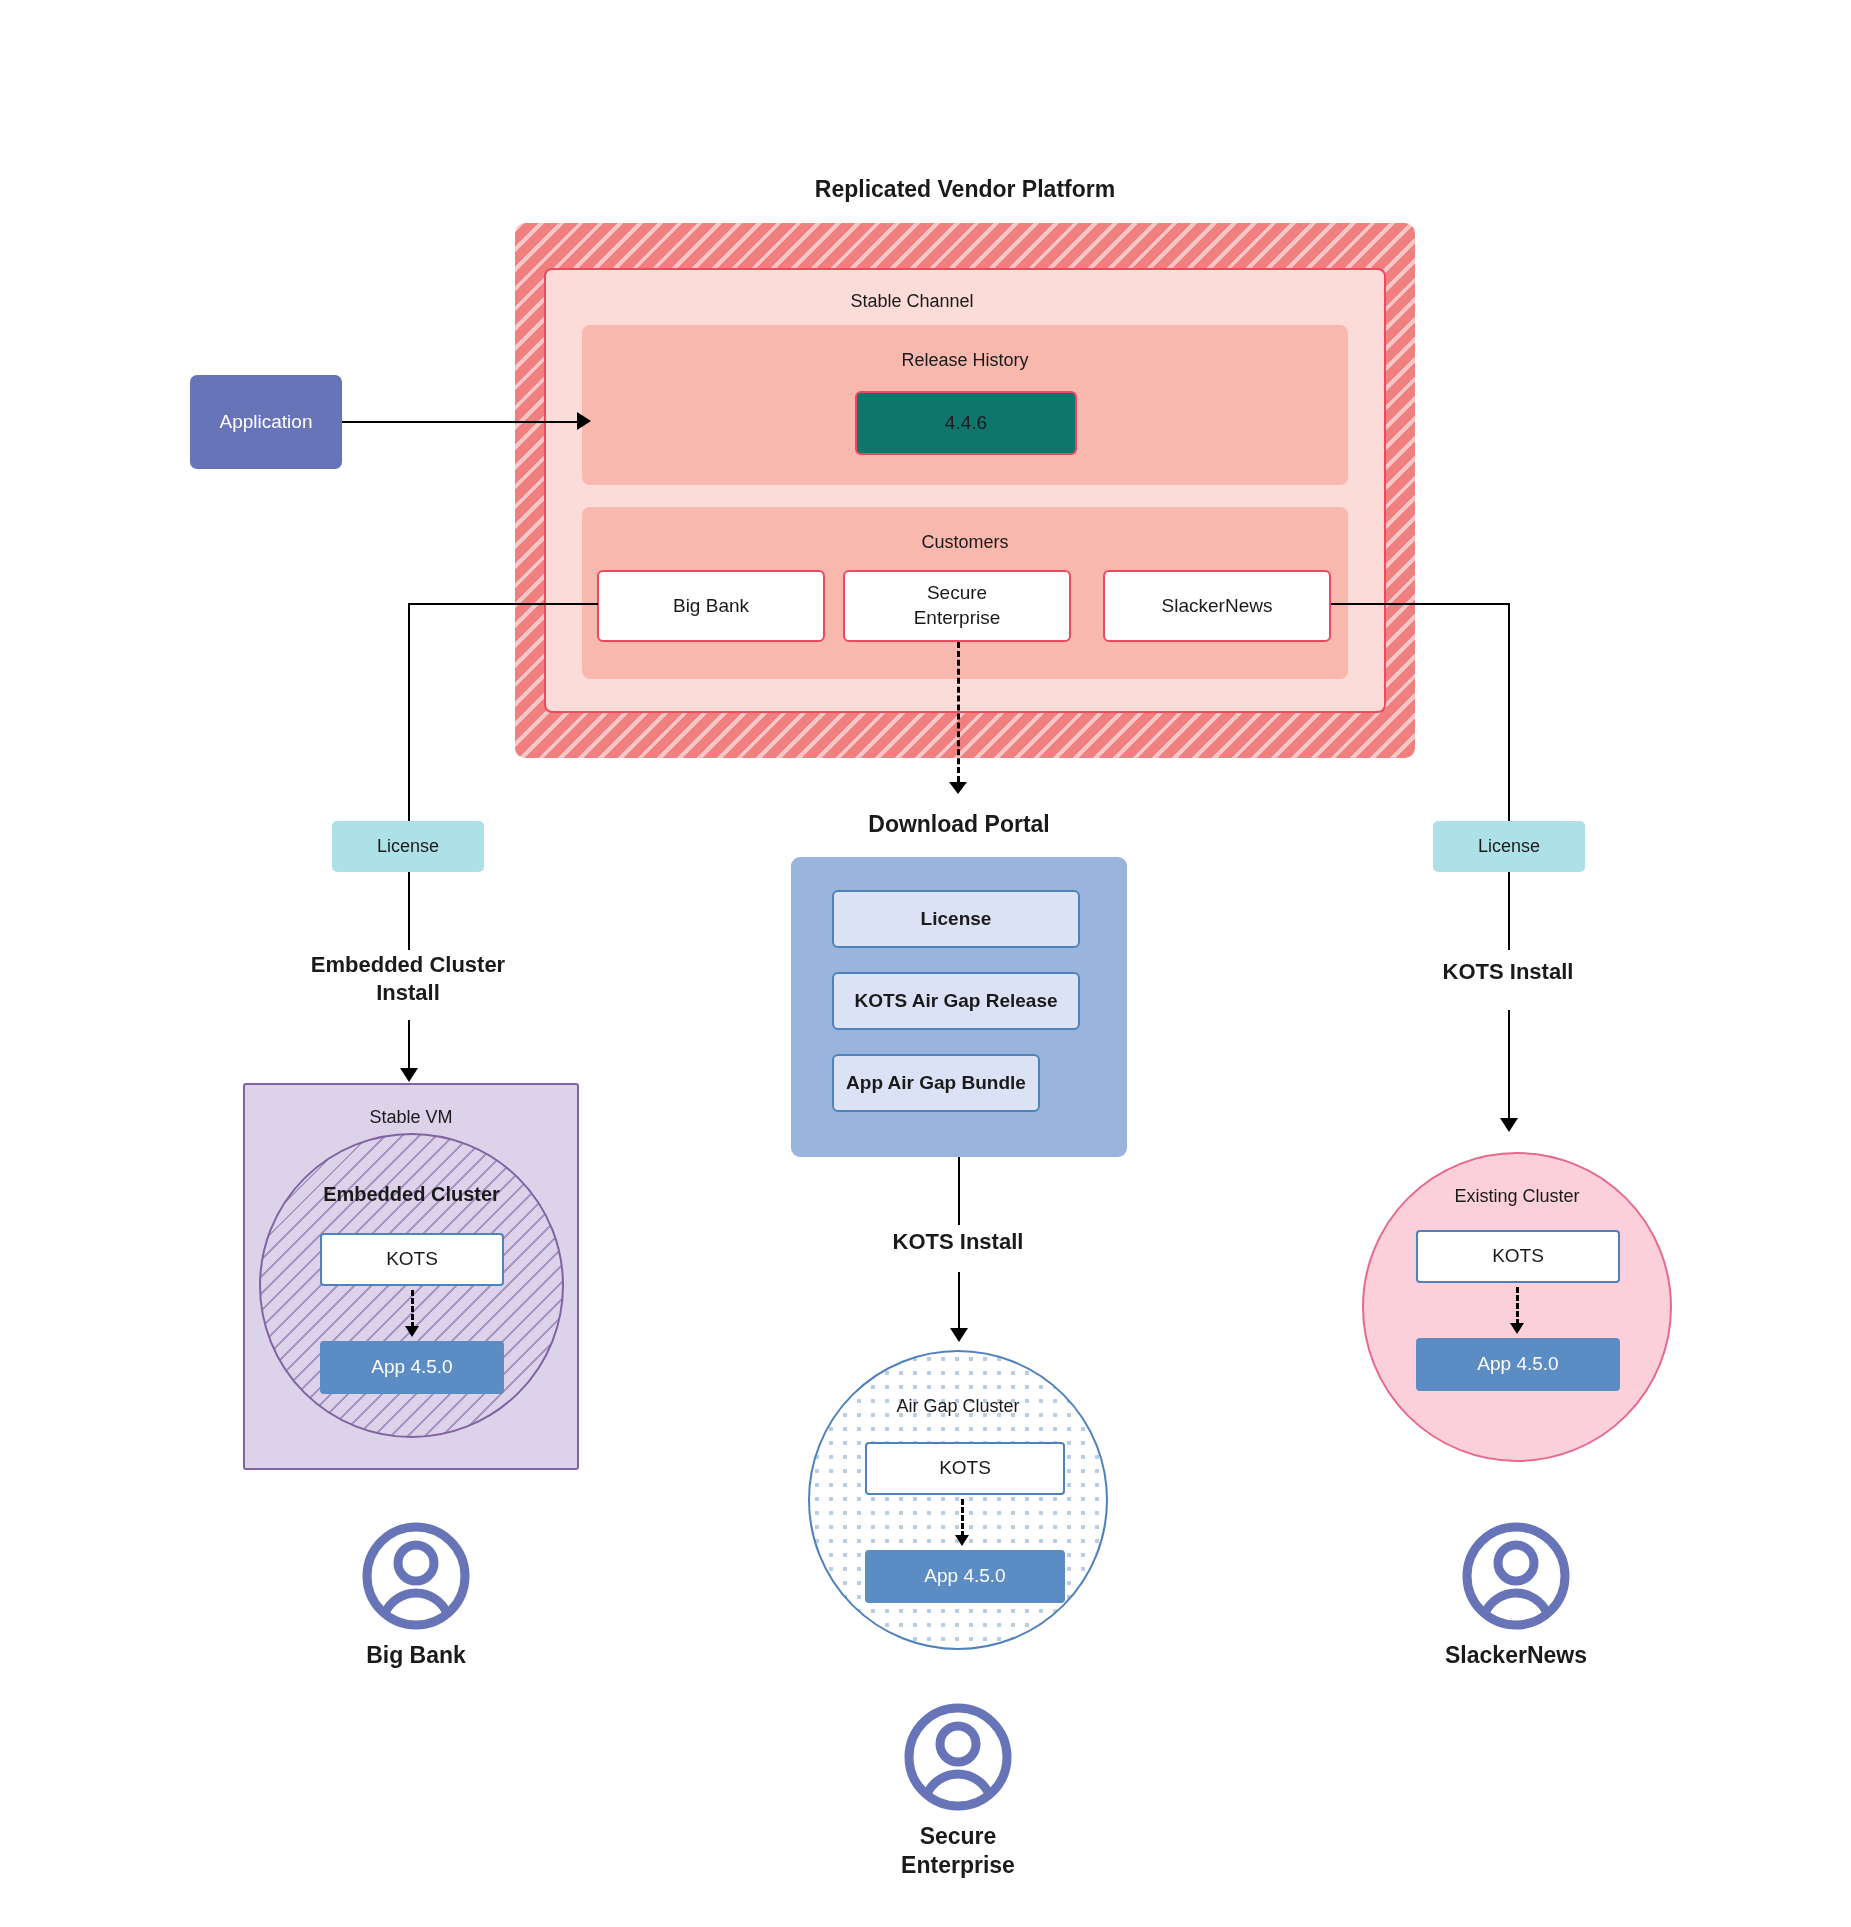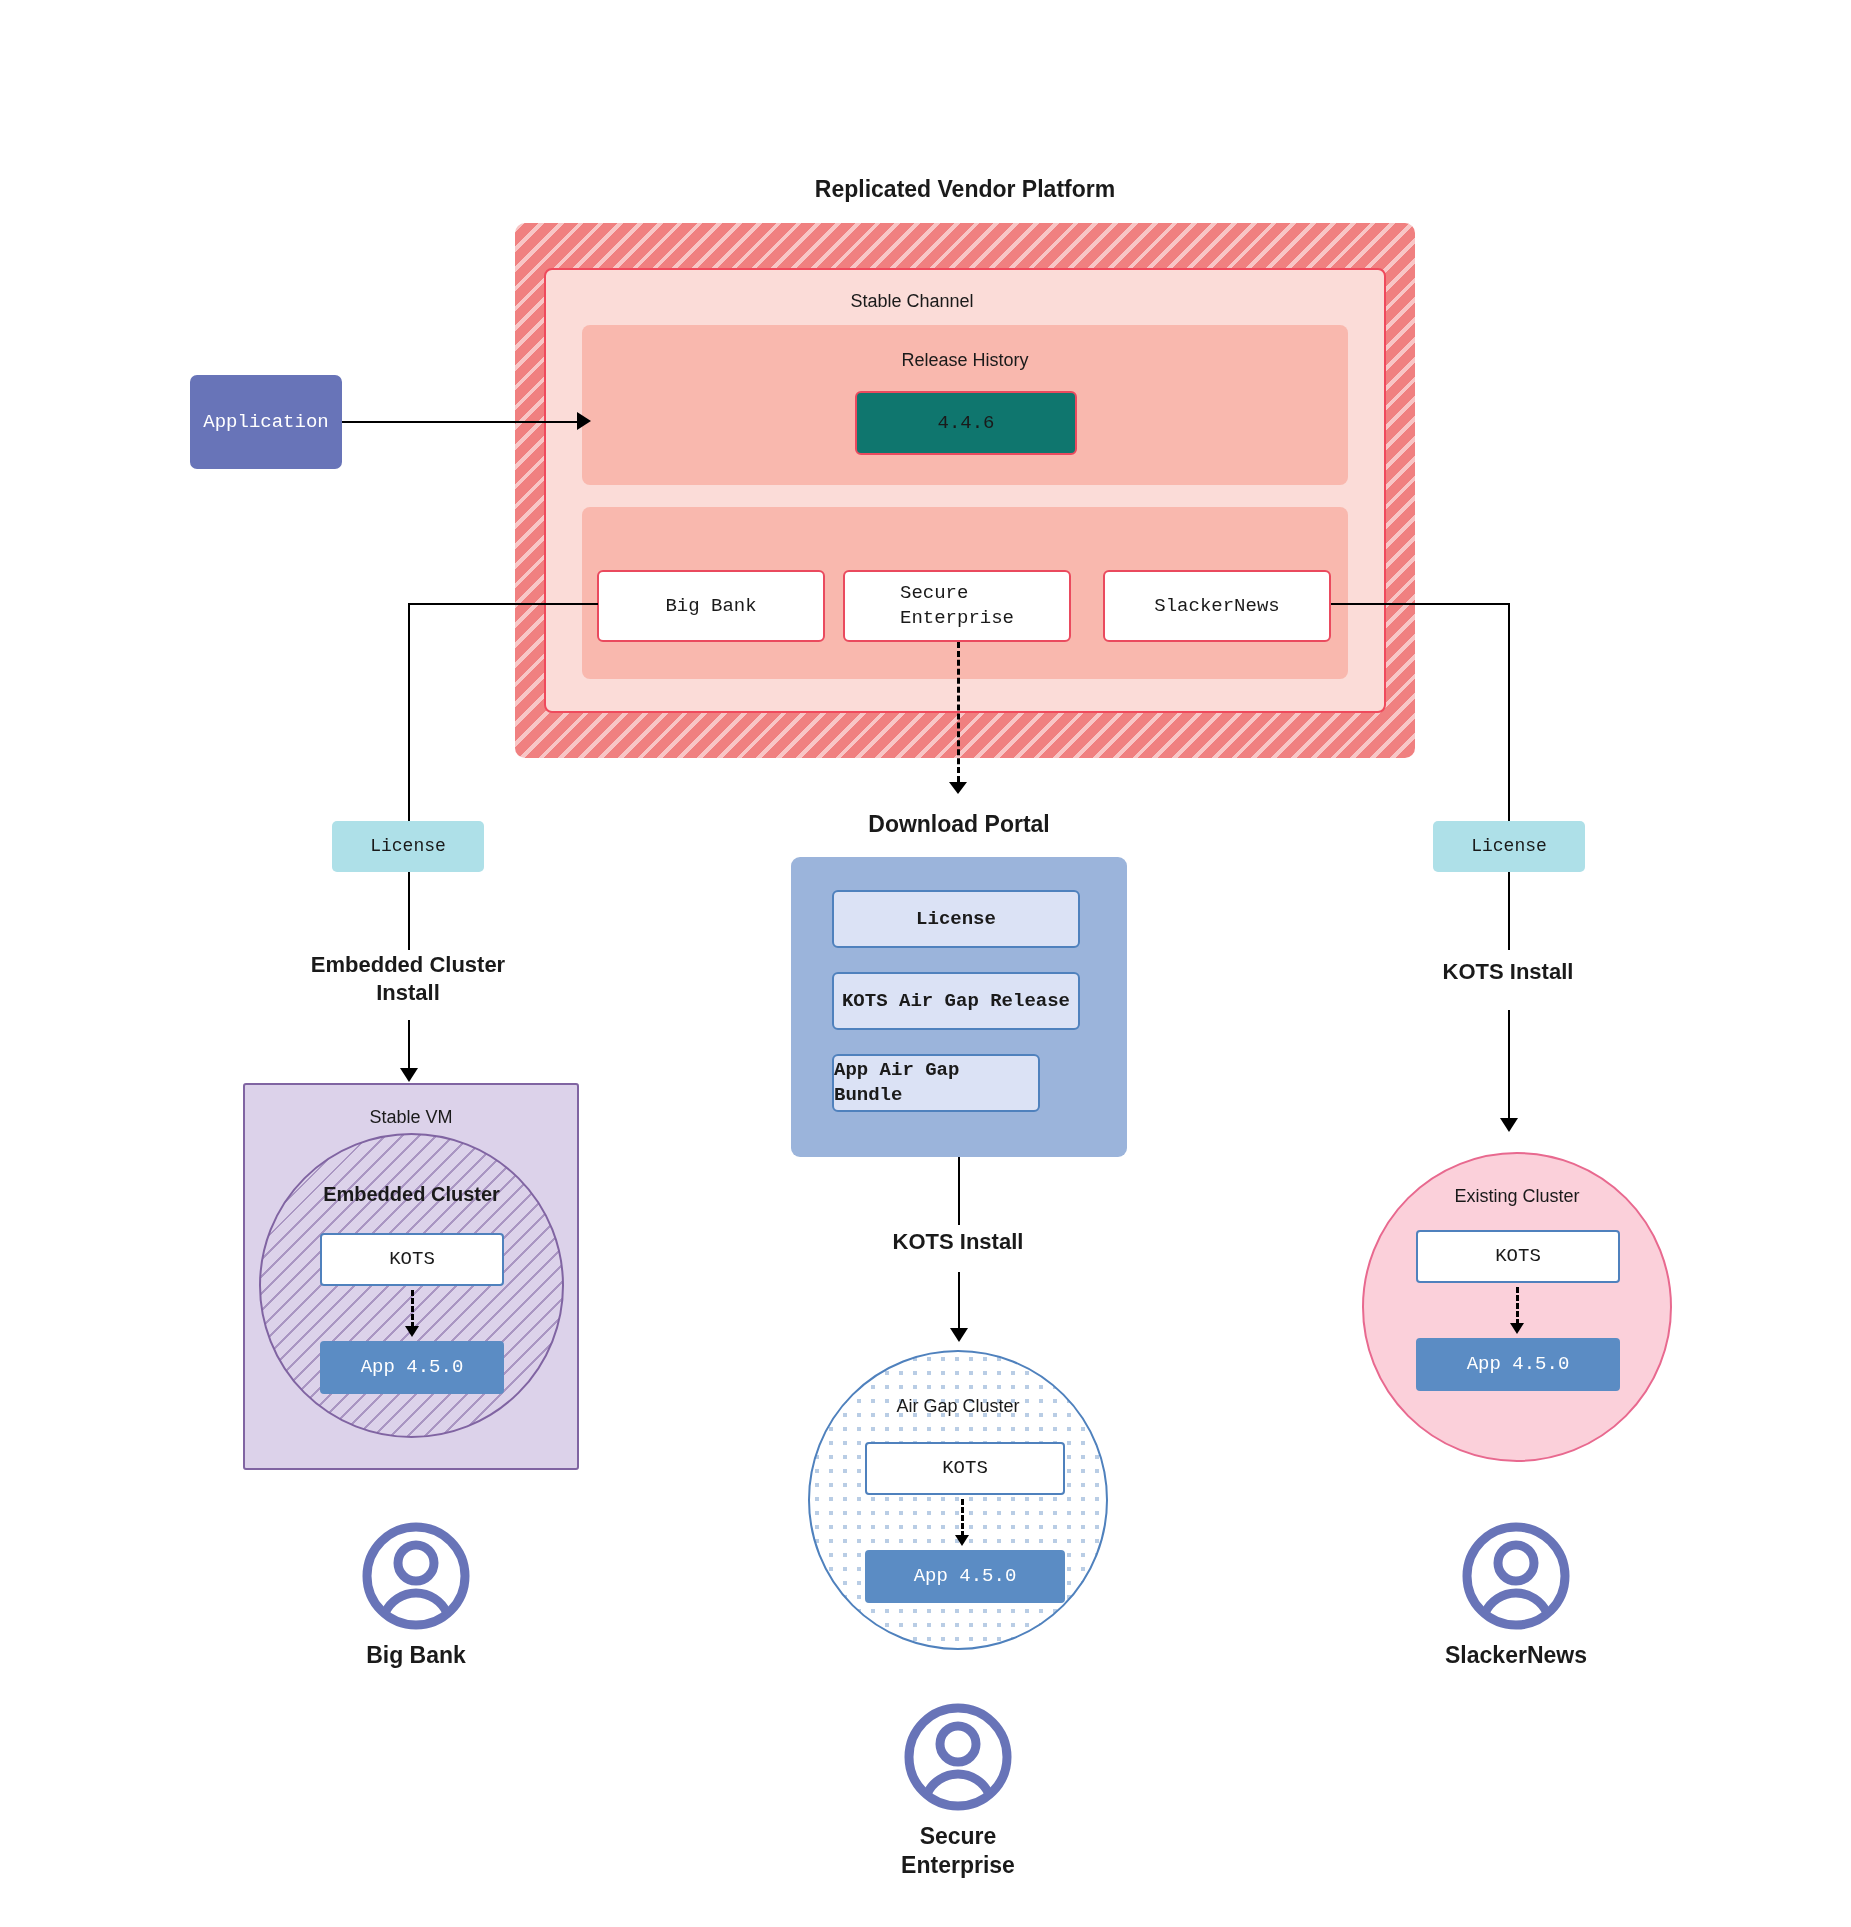--- a/index.html
+++ b/index.html
@@ -63,26 +63,25 @@
     background: #f9b8ae;
   }
 
   
   .box {
     position: absolute;
     border-radius: 6px;
     display: flex;
     align-items: center;
     justify-content: center;
-    text-align: left;
+    text-align: center;
     font-size: 19px;
     line-height: 1.3;
     white-space: pre-line;
     box-sizing: border-box;
-    font-family: Liberation Mono, monospace;
   }
   .box-release-current {
     background: #ea4a5e;
     border: 2px solid #ea4a5e;
     color: #ffffff;
   }
   .box-release-prev {
     background: #0f766e;
     border: 2px solid #ea4a5e;
     color: #1a1a1a;
@@ -228,20 +227,21 @@
 
   <div class="abs" id="stable-channel"></div>
   <div class="label title-sm" style="left:544px; top:290px; width:736px;">Stable Channel</div>
 
   <div class="abs" id="release-history-panel"></div>
   <div class="label title-sm" style="left:582px; top:349px; width:766px;">Release History</div>
 
   <div class="box box-release-prev" style="left:855px; top:391px; width:222px; height:64px;">4.4.6</div>
 
   <div class="abs" id="customers-panel"></div>
+  <div class="label title-sm" style="left:582px; top:531px; width:766px;">Customers</div>
 
   <div class="box box-customer" style="left:597px; top:570px; width:228px; height:72px;">Big Bank</div>
   <div class="box box-customer" style="left:843px; top:570px; width:228px; height:72px;">Secure
 Enterprise</div>
   <div class="box box-customer" style="left:1103px; top:570px; width:228px; height:72px;">SlackerNews</div>
 
   <div class="box box-application" style="left:190px; top:375px; width:152px; height:94px;">Application</div>
 
   <div class="line-h" style="left:342px; top:421px; width:235px;"></div>
   <div class="arrow-right" style="left:577px; top:412px;"></div>

